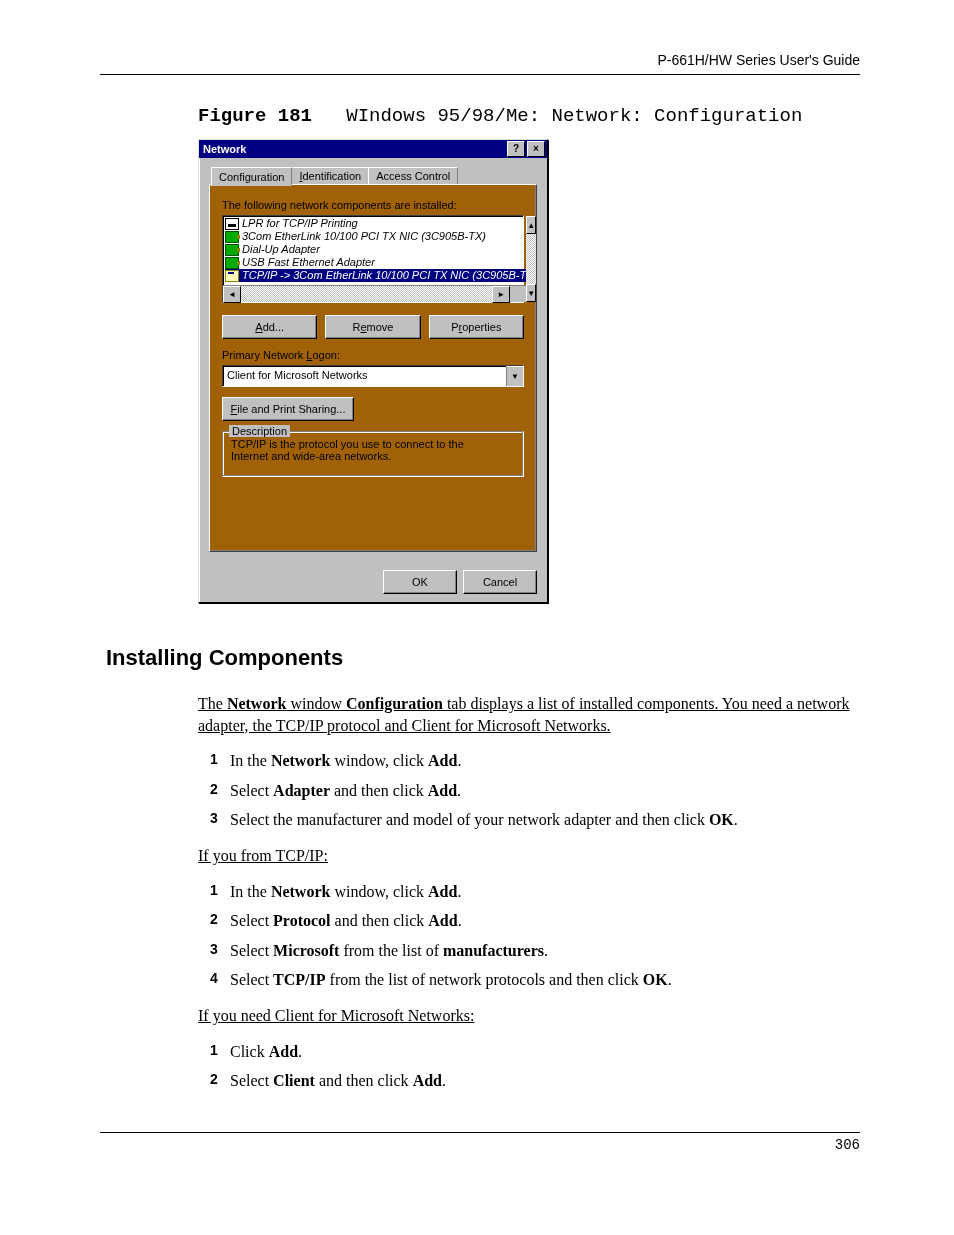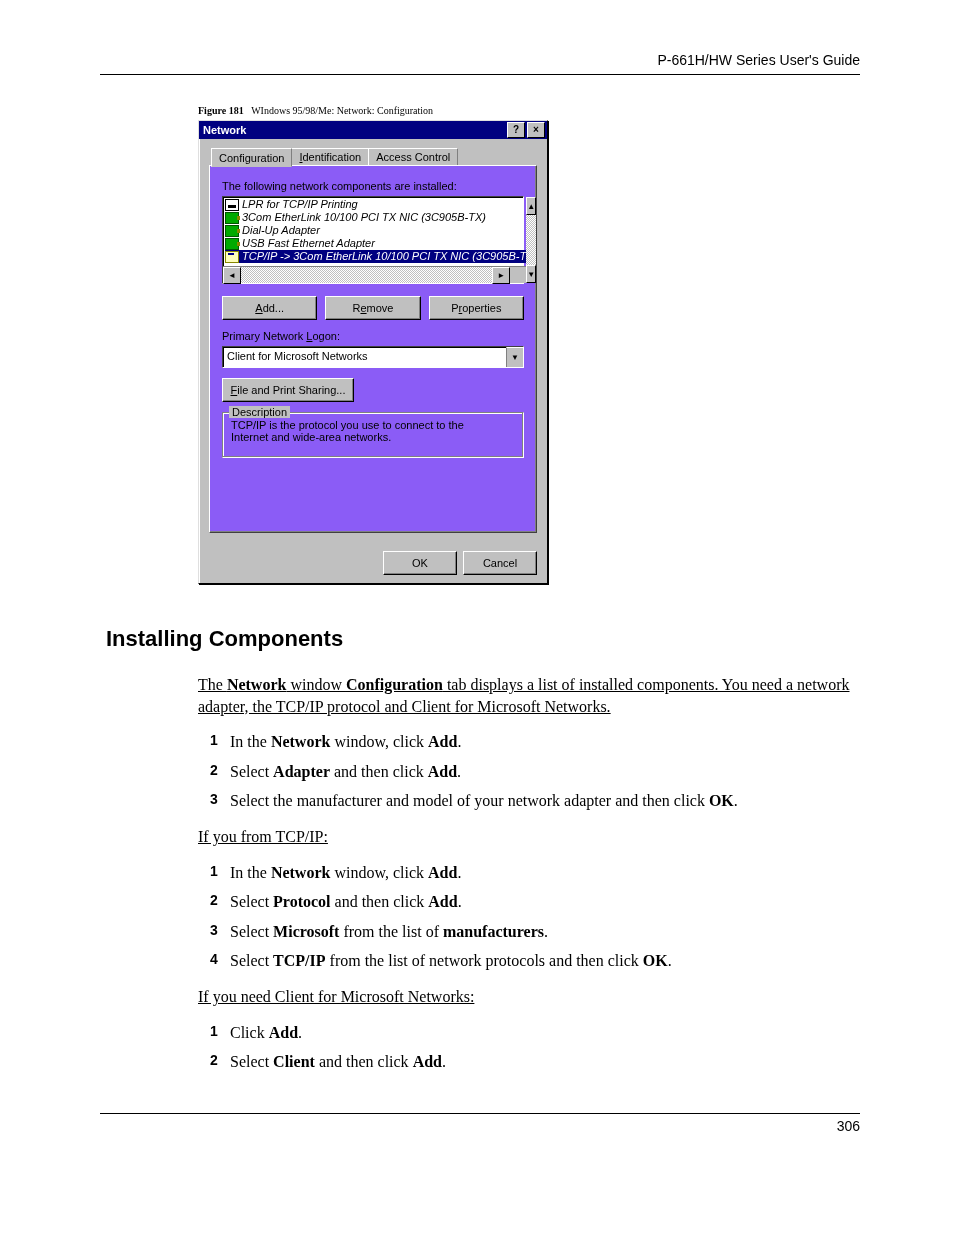--- a/index.html
+++ b/index.html
@@ -19,23 +19,23 @@
     font-size: 14px;
     text-align: right;
     padding-bottom: 6px;
   }
   .rule {
     border-top: 1.5px solid #000;
     margin: 0 0 30px 0;
   }
   .figure-block { margin-left: 88px; }
   .figure-caption {
-    font-family: Liberation Serif, serif;
-    font-size: 10px;
-    margin-bottom: 4px;
+    font-family: Liberation Mono, monospace;
+    font-size: 19px;
+    margin-bottom: 12px;
   }
   .figure-caption b { font-weight: bold; }
 
   
   .dlg {
     width: 348px;
     background: #c0c0c0;
     border: 1px solid #000;
     border-top-color: #dfdfdf;
     border-left-color: #dfdfdf;
@@ -75,21 +75,21 @@
     position:relative;
     margin-right:-1px;
   }
   .tab.active { z-index:3; border-bottom:1px solid #c0c0c0; margin-bottom:-1px; padding-top:3px;}
   .tab u { text-decoration: underline; }
   .tab-panel {
     border:1px solid #808080;
     border-top-color:#fff; border-left-color:#fff;
     border-right-color:#404040; border-bottom-color:#404040;
     box-shadow: inset -1px -1px 0 #808080;
-    background:#8b5cf6;
+    background:#a16207;
     padding: 14px 12px 12px 12px;
     min-height: 340px;
     position:relative;
   }
   .label { margin-bottom:4px; }
   .listbox {
     background:#fff;
     border:1px solid #808080;
     border-top-color:#404040; border-left-color:#404040;
     border-right-color:#fff; border-bottom-color:#fff;
@@ -193,21 +193,21 @@
     padding-left: 20px;
     margin-bottom: 8px;
   }
   .doc-body ol li .num {
     position:absolute; left:0; top:0;
     font-family: Arial, Helvetica, sans-serif;
     font-weight:bold; font-size:14px;
   }
   .doc-body b { font-weight:bold;}
   .footer-rule { border-top:1.5px solid #000; margin:40px -2px 4px -10px;}
-  .page-number { font-family: Liberation Sans, sans-serif; font-size:14px; text-align:right; margin-right:-2px;}
+  .page-number { font-family: Liberation Mono, monospace; font-size:14px; text-align:right; margin-right:-2px;}
 </style>
 </head>
 <body>
 
 <div class="page">
   <div class="header-wrap">
     <div class="header">P-661H/HW Series User's Guide</div>
     <div class="rule"></div>
   </div>
 

